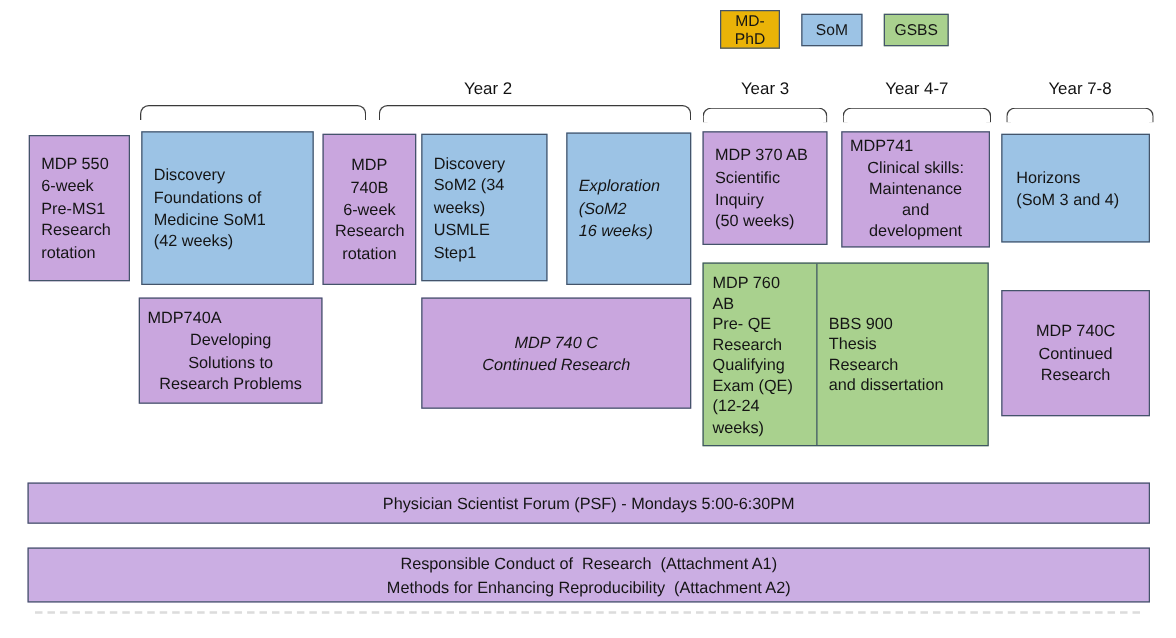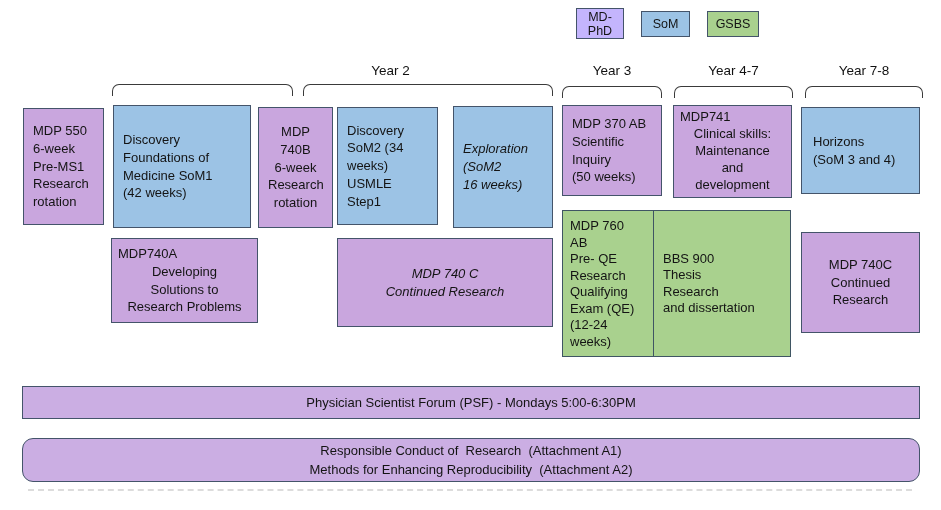--- a/index.html
+++ b/index.html
@@ -41,28 +41,28 @@
   #gc-left{width:91px; border-right:1.6px solid #3f5563; justify-content:flex-start;}
   #gc-right{flex:1; justify-content:center; padding-left:9px;}
   
   .bar{
     position:absolute; left:22px; width:898px; box-sizing:border-box;
     border:1.6px solid #44546a; background:#cbaee3;
     display:flex; flex-direction:column; justify-content:center; align-items:center;
     text-align:center; font-size:13px; line-height:1.5; white-space:pre-wrap;
   }
   #bar-psf{top:386px; height:33px;}
-  #bar-rcr{top:438px; height:44px;border-radius:11px;}
+  #bar-rcr{top:438px; height:44px;}
   
   .lgd{
     position:absolute; box-sizing:border-box; border:1.5px solid #44546a;
     display:flex; align-items:center; justify-content:center; text-align:center;
     font-size:12.5px; line-height:1.12; white-space:pre-line;
   }
-  #lg-mdphd{left:576px; top:8px;  width:48px; height:31px; background:#c4b5fd;}
+  #lg-mdphd{left:576px; top:8px;  width:48px; height:31px; background:#eab308;}
   #lg-som  {left:641px; top:11px; width:49px; height:26px; background:#9cc3e5;}
   #lg-gsbs {left:707px; top:11px; width:52px; height:26px; background:#a9d18e;}
   
   .ylab{position:absolute; top:63px; height:17px; text-align:center; font-size:13.5px; color:#111;}
   #yl1{left:112px;width:181px;} #yl2{left:303px;width:175px;} #yl3{left:562px;width:100px;}
   #yl4{left:674px;width:119px;} #yl5{left:805px;width:118px;}
   .ybr{position:absolute; top:84px; height:12px; box-sizing:border-box;
        border:1.5px solid #3a3a3a; border-bottom:none; border-radius:7px 7px 0 0;}
   #yb1{left:112px;width:181px;} #yb2{left:303px;width:250px;}
   #yb3{left:562px;width:100px;top:86px;} #yb4{left:674px;width:119px;top:86px;}

